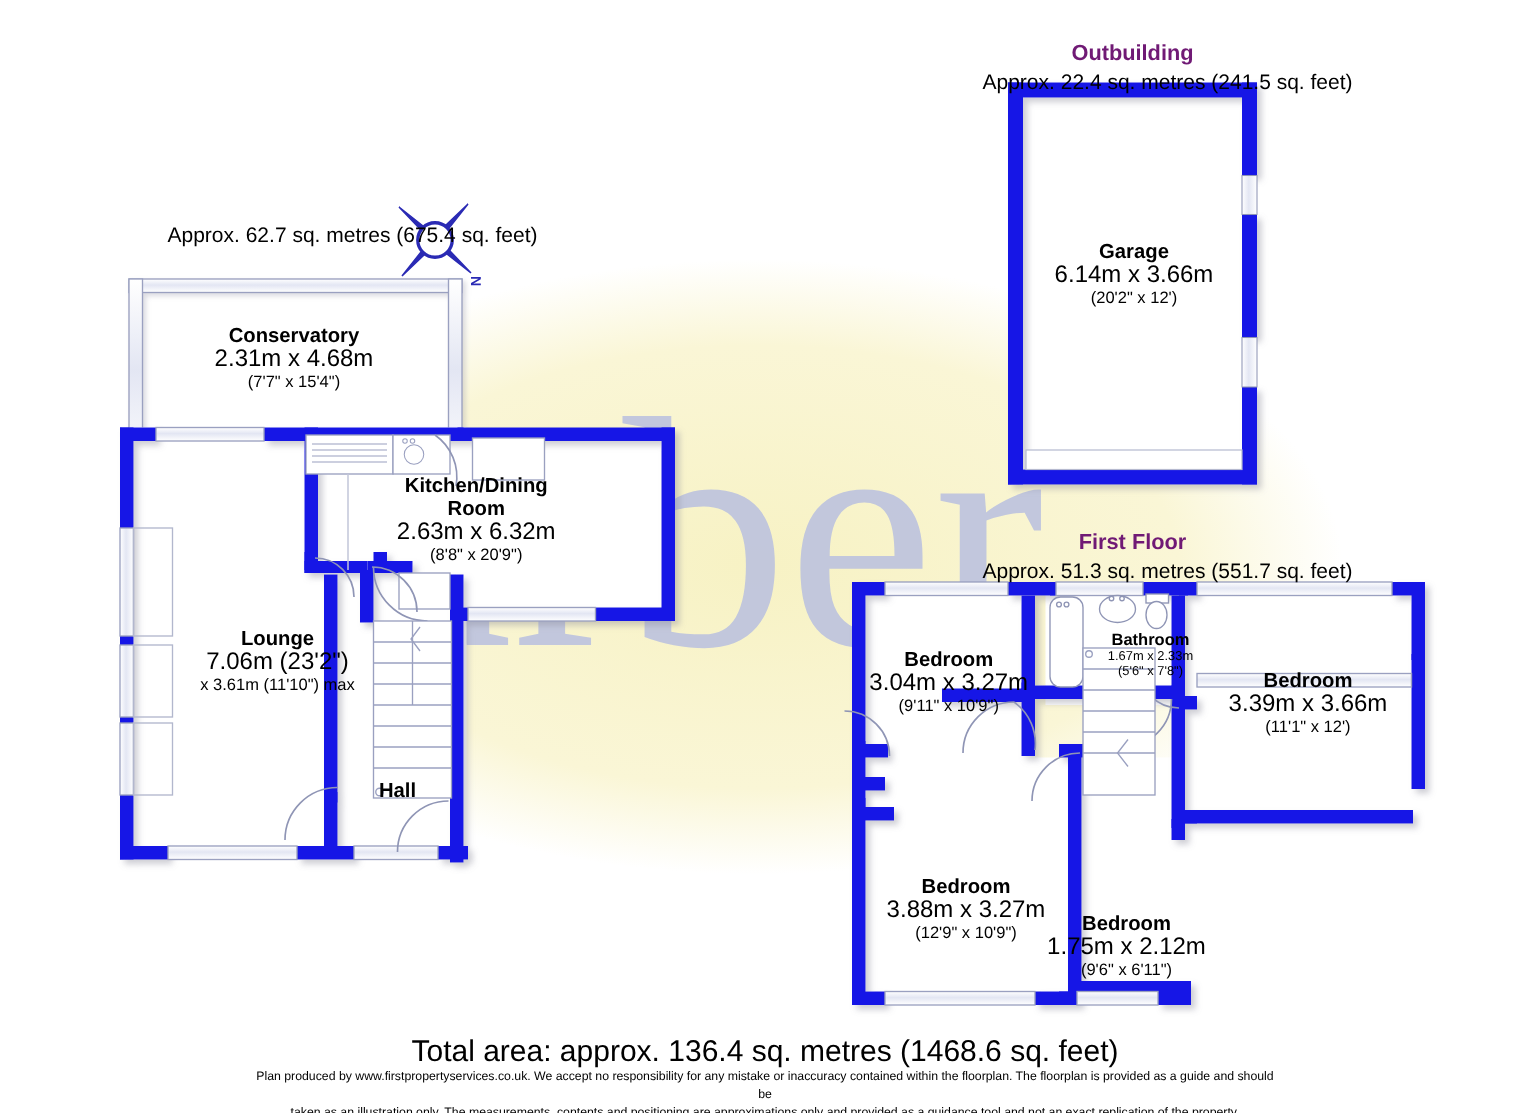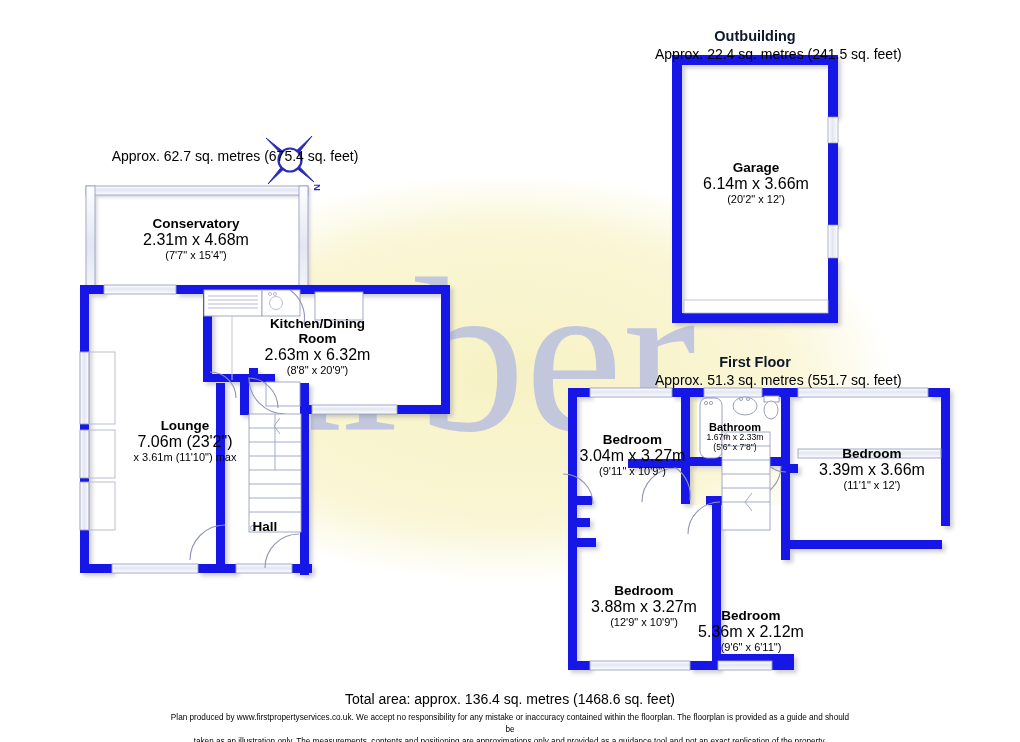--- a/index.html
+++ b/index.html
@@ -43,36 +43,36 @@
   }
   .floor-title {
     position: absolute;
     text-align: center;
     white-space: nowrap;
   }
   .floor-title .ft-name {
     display: block;
     font-size: 14.5px;
     font-weight: bold;
-    color: #0f172a;
+    color: #701a75;
   }
   .floor-title .ft-area {
     display: block;
     font-size: 14px;
     color: #000;
     margin-top: 2px;
   }
   .footer {
     position: absolute;
     left: 0;
     width: 1020px;
     text-align: center;
   }
   .total-area {
-    font-size: 14px;
+    font-size: 20px;
     color: #000;
   }
   .disclaimer {
     font-size: 8.2px;
     color: #000;
     line-height: 1.45;
     margin: 0 auto;
     width: 680px;
   }
   .small-lbl .t1 { font-size: 11px; }
@@ -403,41 +403,41 @@
   <span class="t2">6.14m x 3.66m</span>
   <span class="t3">(20'2" x 12')</span>
 </div>
 
 <div class="lbl" style="left:570px; top:432px; width:125px;">
   <span class="t1">Bedroom</span>
   <span class="t2">3.04m x 3.27m</span>
   <span class="t3">(9'11" x 10'9")</span>
 </div>
 
-<div class="lbl small-lbl" style="left:693px; top:421px; width:84px;">
+<div class="lbl small-lbl" style="left:693px; top:421px; width:84px;padding-left:32px;">
   <span class="t1">Bathroom</span>
   <span class="t2">1.67m x 2.33m</span>
   <span class="t3">(5'6" x 7'8")</span>
 </div>
 
 <div class="lbl" style="left:808px; top:446px; width:128px;">
   <span class="t1">Bedroom</span>
   <span class="t2">3.39m x 3.66m</span>
   <span class="t3">(11'1" x 12')</span>
 </div>
 
 <div class="lbl" style="left:580px; top:583px; width:128px;">
   <span class="t1">Bedroom</span>
   <span class="t2">3.88m x 3.27m</span>
   <span class="t3">(12'9" x 10'9")</span>
 </div>
 
 <div class="lbl" style="left:687px; top:608px; width:128px;">
   <span class="t1">Bedroom</span>
-  <span class="t2">5.36m x 2.12m</span>
+  <span class="t2">1.75m x 2.12m</span>
   <span class="t3">(9'6" x 6'11")</span>
 </div>
 
 <div class="footer" style="top:690px;">
   <span class="total-area">Total area: approx. 136.4 sq. metres (1468.6 sq. feet)</span>
 </div>
 <div class="footer" style="top:712px;">
   <div class="disclaimer">Plan produced by www.firstpropertyservices.co.uk. We accept no responsibility for any mistake or inaccuracy contained within the floorplan. The floorplan is provided as a guide and should be</div>
   <div class="disclaimer">taken as an illustration only. The measurements, contents and positioning are approximations only and provided as a guidance tool and not an exact replication of the property.</div>
 

